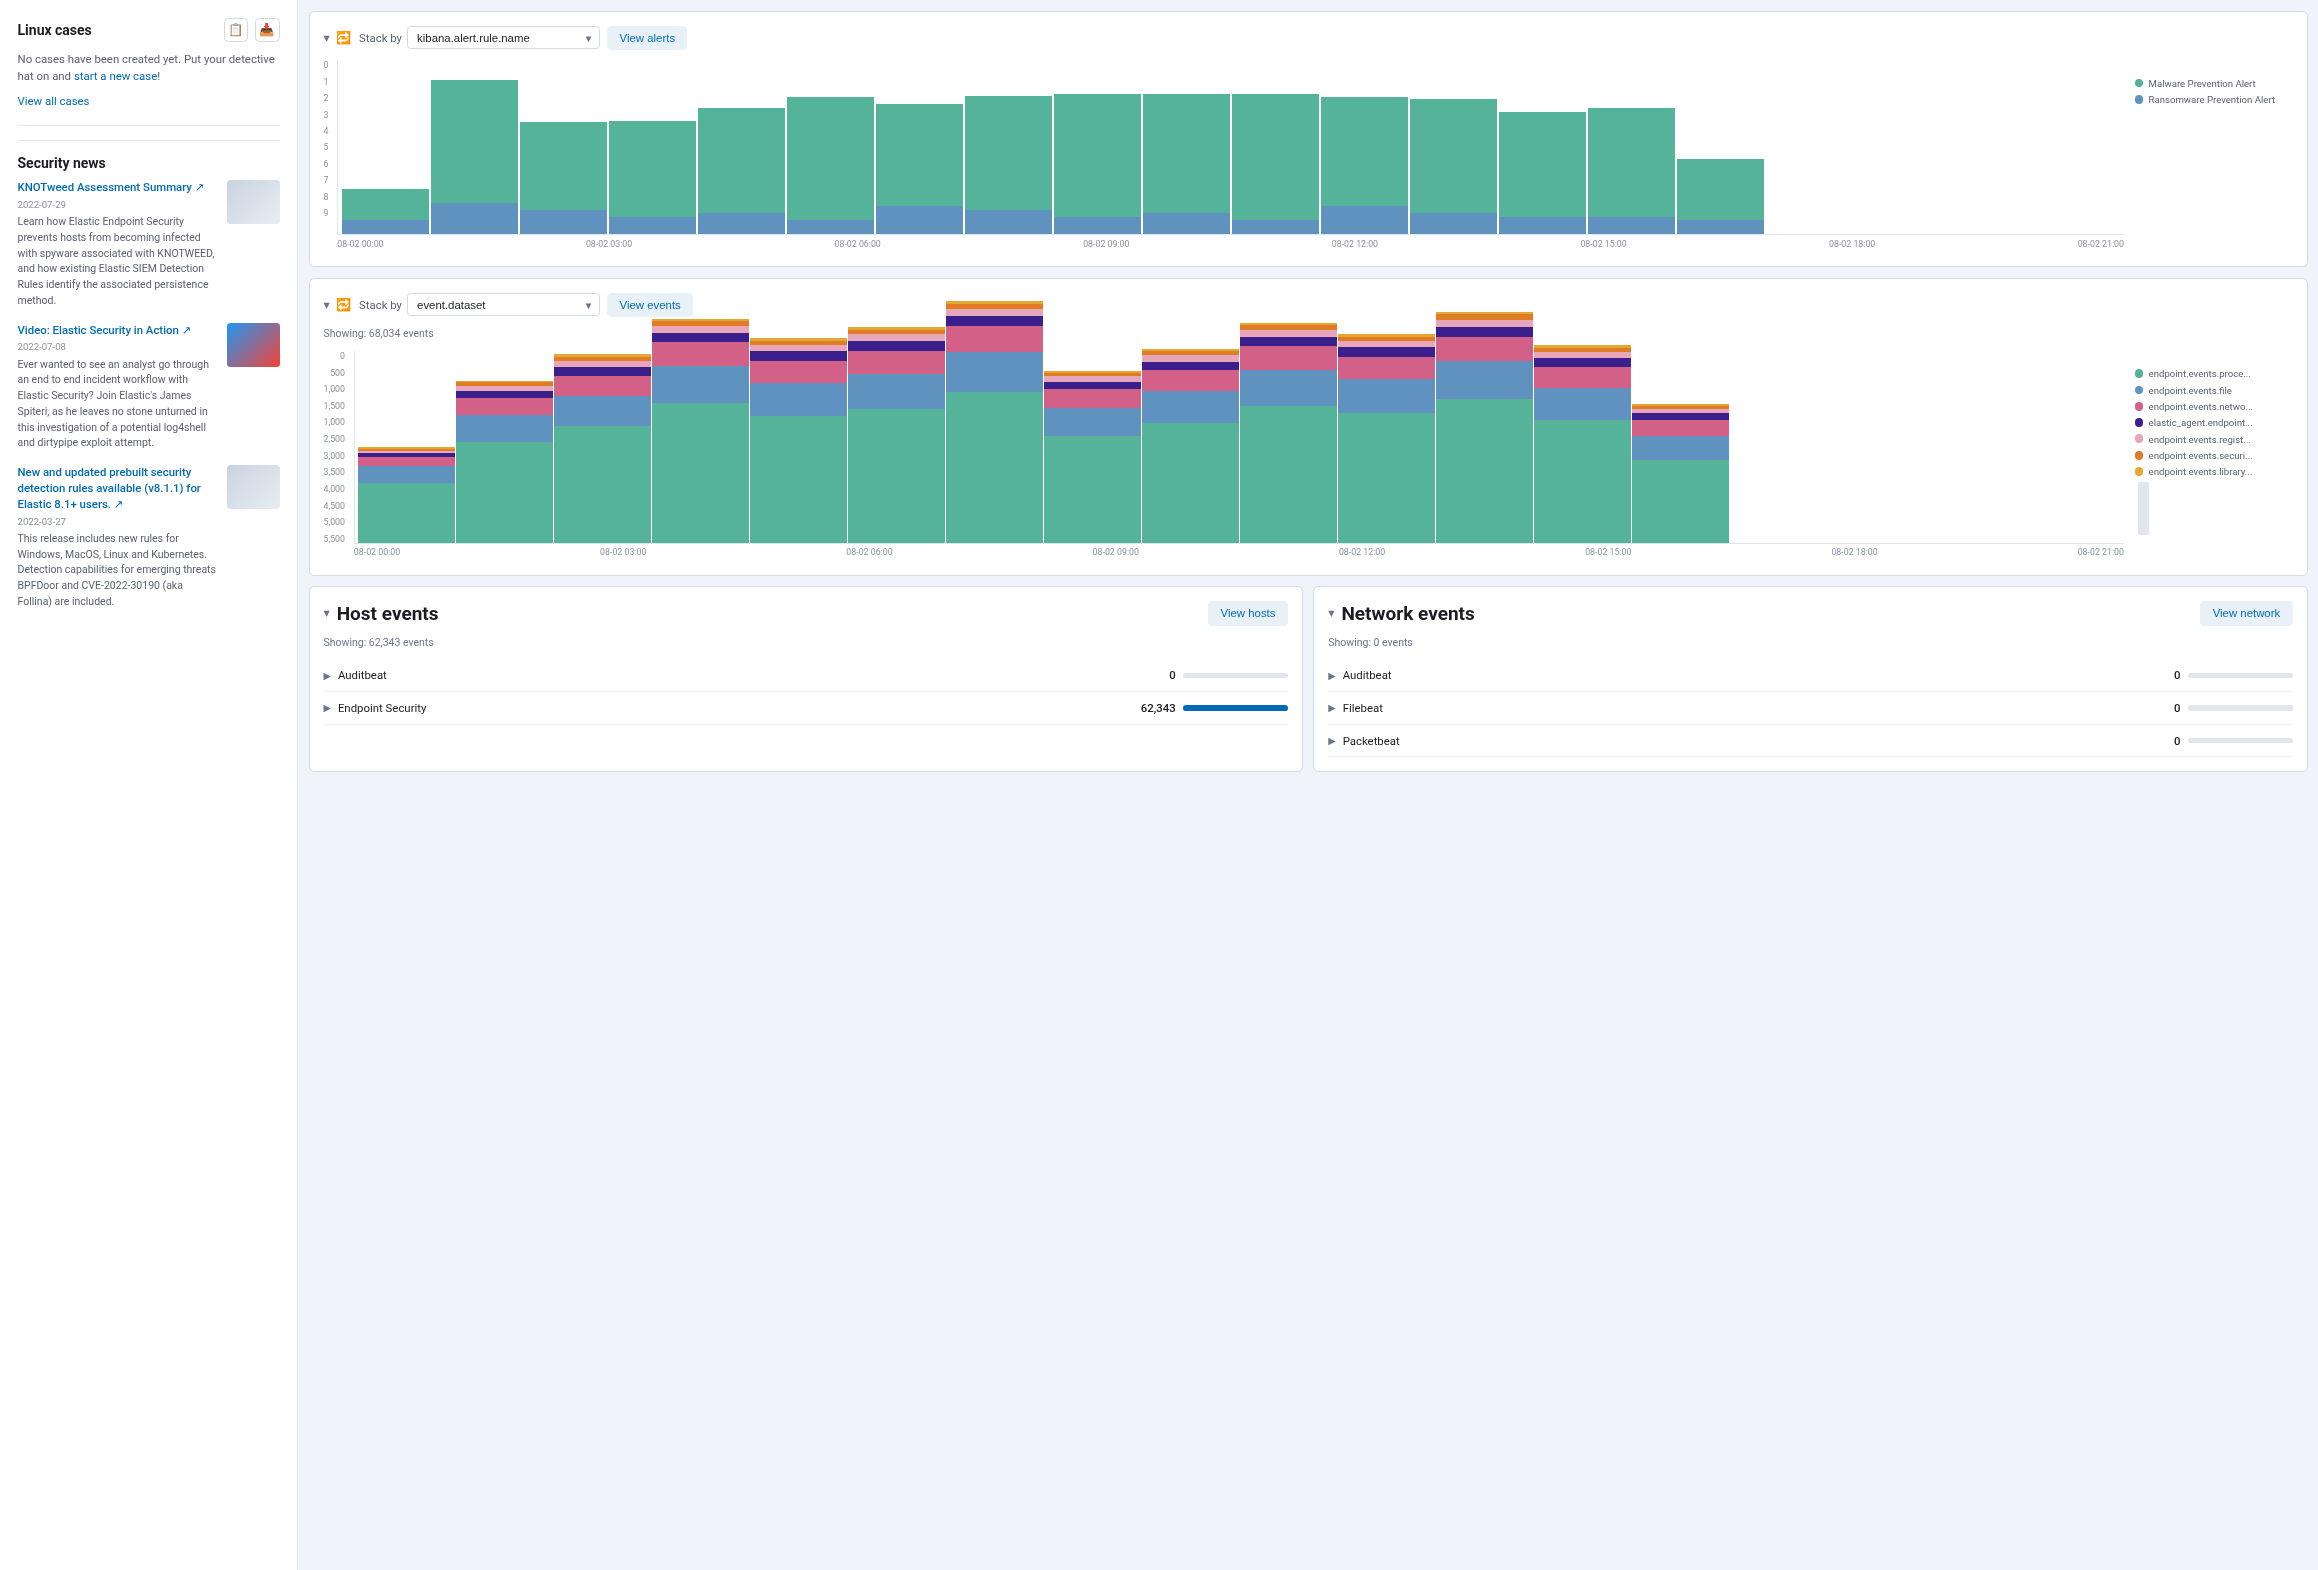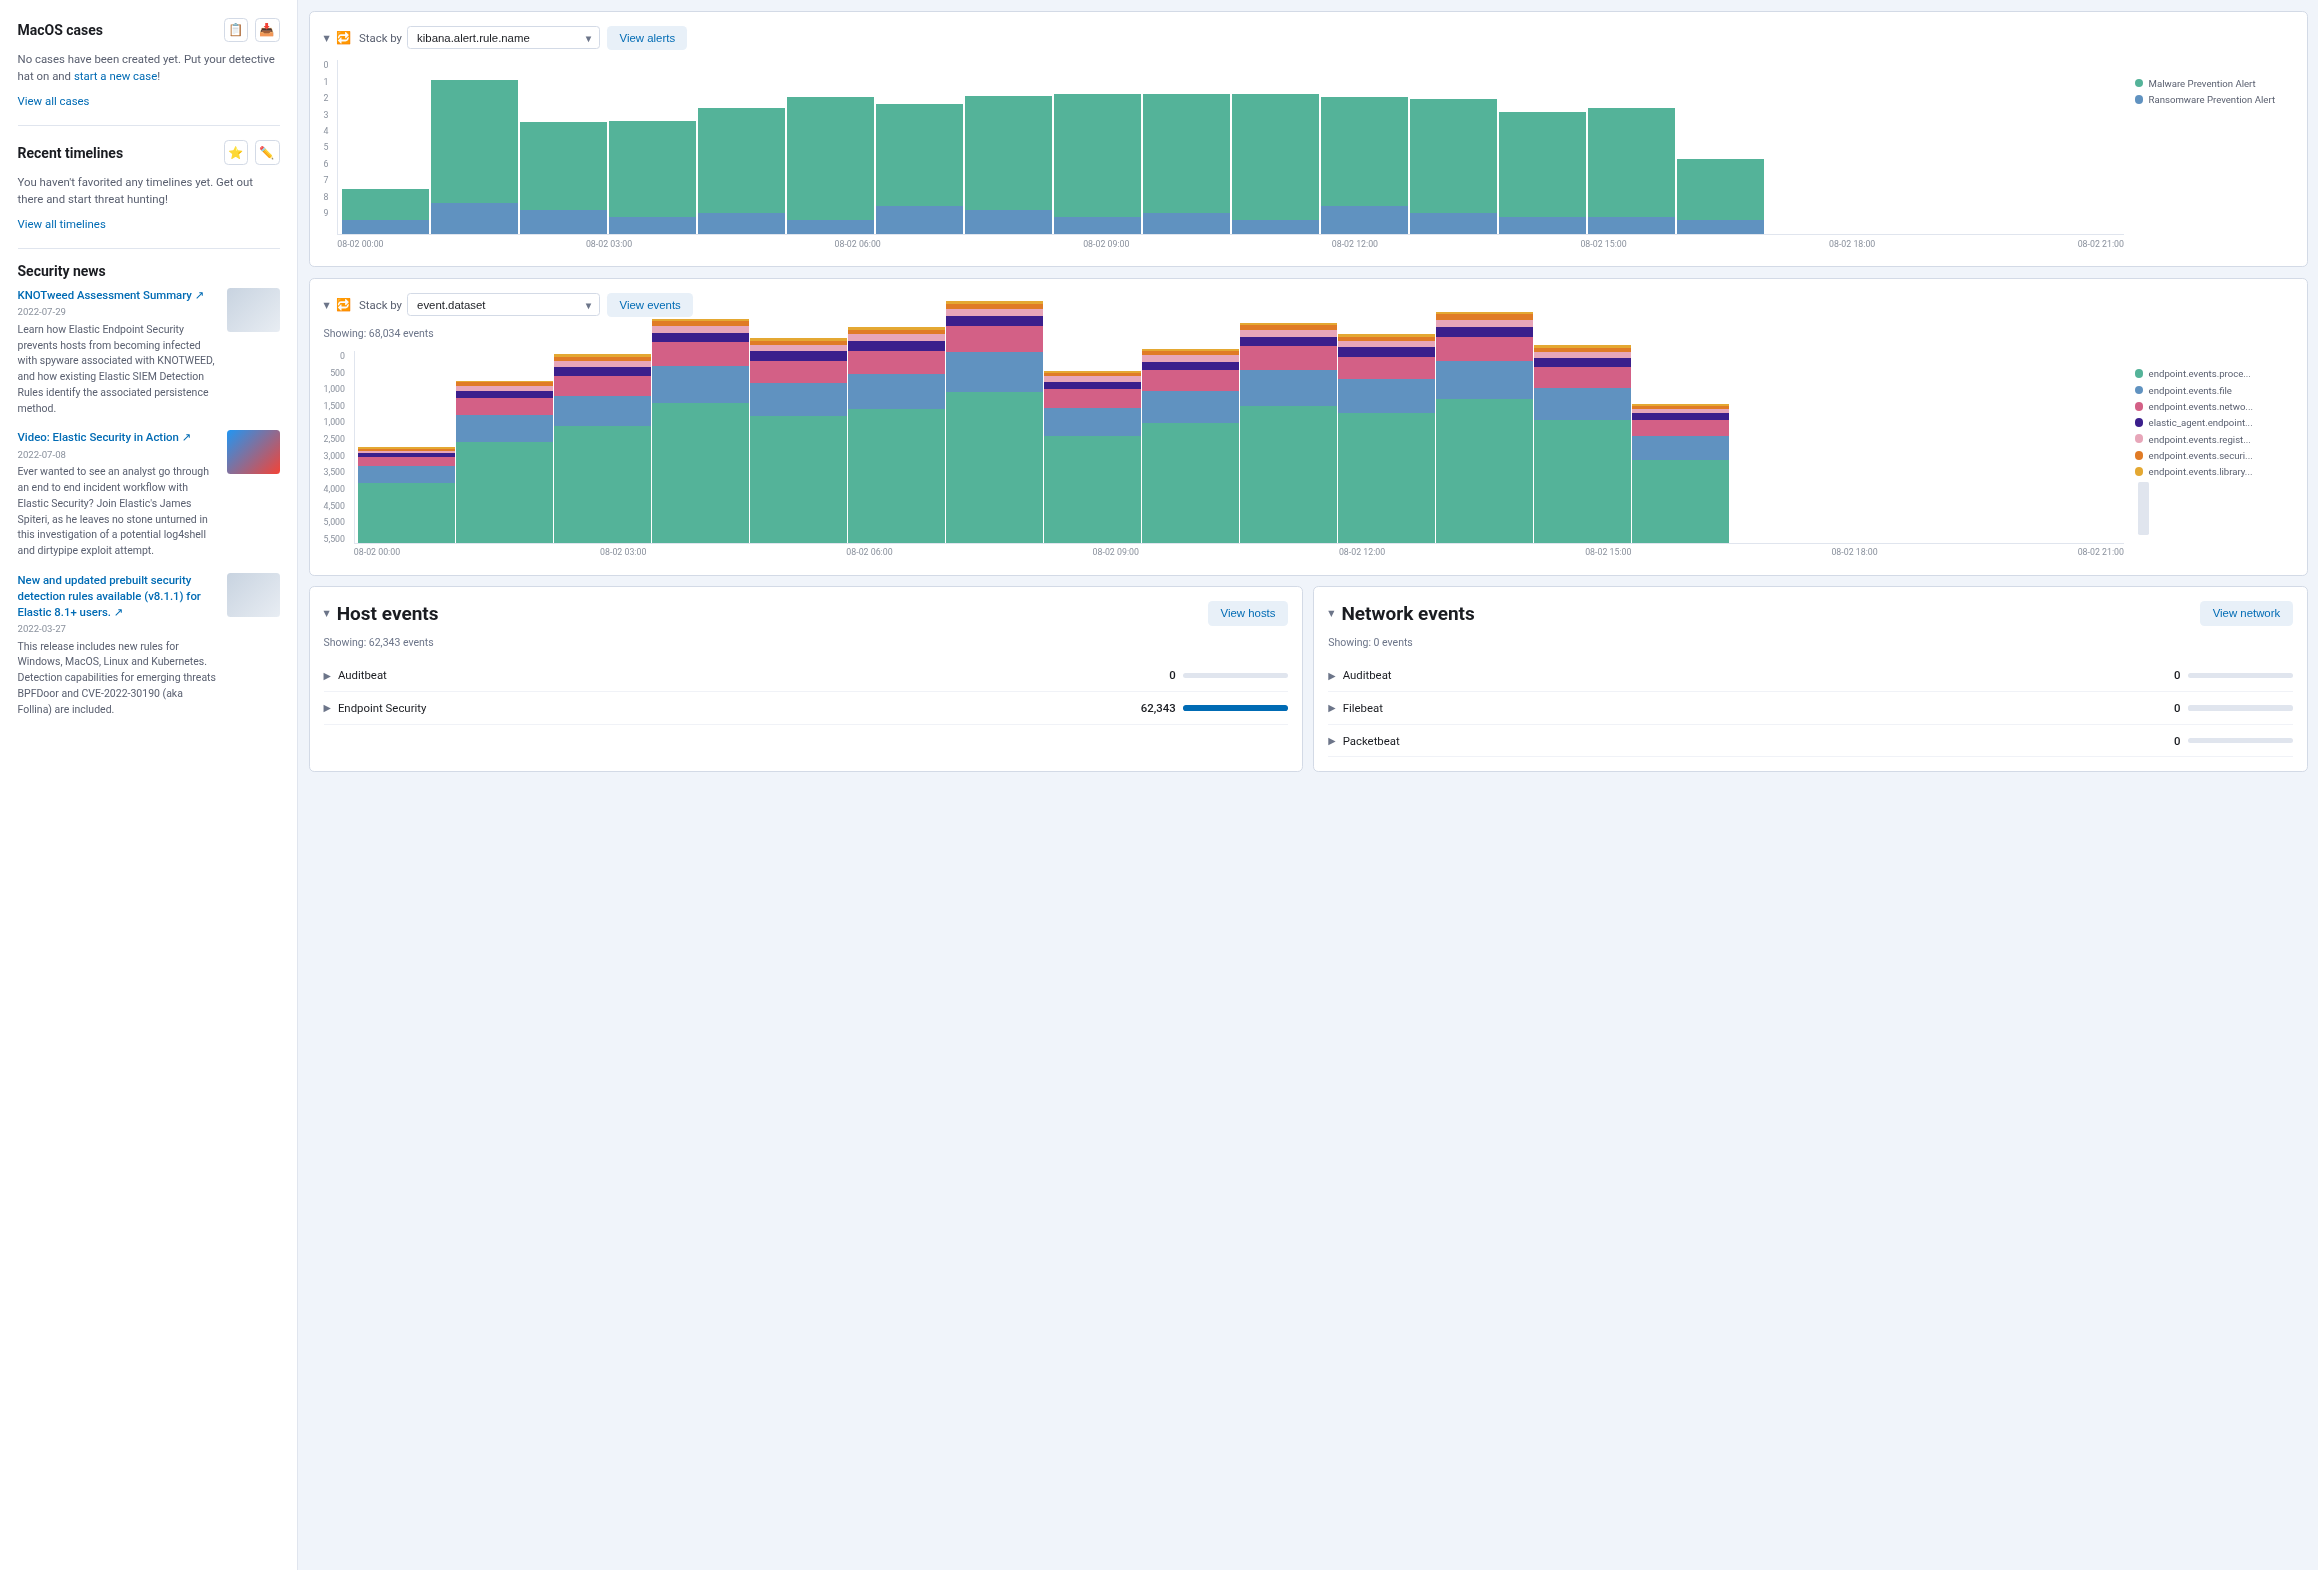--- a/index.html
+++ b/index.html
@@ -328,46 +328,35 @@
   </style>
 </head>
 <body>
 
 <div class="layout">
 
   <div class="sidebar">
 
     <div class="sidebar-section">
       <div class="sidebar-section-header">
-        <span class="sidebar-section-title">MacOS cases</span>
+        <span class="sidebar-section-title">Linux cases</span>
         <div class="sidebar-section-icons">
           <button class="icon-btn">📋</button>
           <button class="icon-btn">📥</button>
         </div>
       </div>
       <p class="sidebar-text">
         <span>No cases have been created yet. Put your detective hat on and </span>
         <a>start a new case</a><span>!</span>
       </p>
       <a class="sidebar-link">View all cases</a>
     </div>
 
     <hr class="divider">
 
-    <div class="sidebar-section">
-      <div class="sidebar-section-header">
-        <span class="sidebar-section-title">Recent timelines</span>
-        <div class="sidebar-section-icons">
-          <button class="icon-btn">⭐</button>
-          <button class="icon-btn">✏️</button>
-        </div>
-      </div>
-      <p class="sidebar-text">You haven't favorited any timelines yet. Get out there and start threat hunting!</p>
-      <a class="sidebar-link">View all timelines</a>
-    </div>
 
     <hr class="divider">
 
     <div class="sidebar-section">
       <div class="sidebar-section-header">
         <span class="sidebar-section-title">Security news</span>
       </div>
 
       <div id="news-list">
           <div class="news-item">

